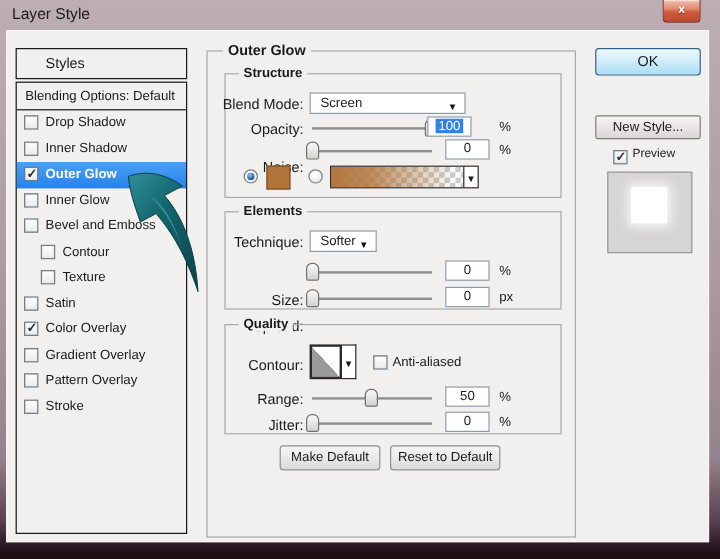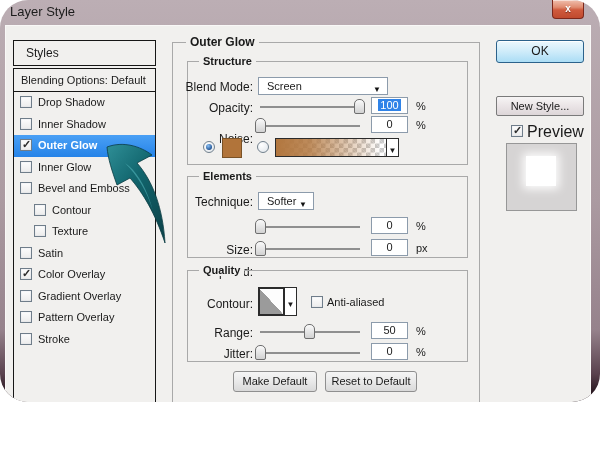--- a/index.html
+++ b/index.html
@@ -1,35 +1,34 @@
 <!DOCTYPE html>
 <html><head>
 <meta charset="utf-8">
 <style>
   html,body{margin:0;padding:0;}
   #canvas{
-    position:relative;width:600px;height:402px;overflow:hidden;
+    position:relative;width:600px;height:466px;overflow:hidden;
     font-family:"Liberation Sans",sans-serif;color:#1a1a1a;
     background:linear-gradient(180deg,#bcaeb4 0%,#ab9aa1 50%,#96828c 82%,#5a424e 93%,#1c0d15 99%);
-    border-radius:28px;
   }
   .abs{position:absolute;}
   
   #titlebar{left:0;top:0;width:600px;height:25px;}
   #title-text{left:10px;top:4px;font-size:13px;color:#1c1c1c;}
   #close-btn{left:552px;top:0;width:30px;height:18px;border:1px solid #7c271a;border-top:none;
     border-radius:0 0 4px 4px;background:linear-gradient(180deg,#f0bfae 0%,#e08c71 40%,#cf5a3d 55%,#c04a2e 100%);
     color:#fff;font-size:10px;font-weight:bold;text-align:center;line-height:17px;cursor:pointer;
     text-shadow:0 1px 1px rgba(0,0,0,.45);box-shadow:inset 0 1px 0 rgba(255,255,255,.5);}
   
   #dialog{left:5px;top:25px;width:586px;height:427px;background:#f1f0ee;
     box-shadow:inset 0 0 0 1px rgba(255,255,255,.55);}
   
   .blackbox{border:1px solid #161616;background:#f1f0ee;box-sizing:border-box;}
-  #styles-header{left:13px;top:40px;width:143px;height:26px;font-size:12px;line-height:24px;padding-left:12px;}
+  #styles-header{left:13px;top:40px;width:143px;height:26px;font-size:12px;line-height:24px;padding-left:24px;}
   #styles-list{left:13px;top:68px;width:143px;height:377px;}
   #blending-row{position:absolute;left:0;top:0;width:100%;height:23px;line-height:23px;
     border-bottom:1px solid #161616;font-size:11px;padding-left:7px;box-sizing:border-box;}
   .style-row{position:absolute;left:0;width:141px;height:22px;}
   .style-row.selected{background:linear-gradient(180deg,#4aa0f5,#2583e8);}
   .style-row .rowlabel{position:absolute;left:24px;top:4px;font-size:11px;}
   .style-row.selected .rowlabel{color:#fff;font-weight:bold;}
   .style-row.indent .checkbox{left:20px;}
   .style-row.indent .rowlabel{left:38px;}
   
@@ -161,21 +160,21 @@
 
   <div class="abs lbl" style="left:180px;top:80px;">Blend Mode:</div>
   <div class="abs select" style="left:258px;top:77px;width:130px;height:18px;">
     <span>Screen</span>
     <span class="arrow">▼</span>
   </div>
 
   <div class="abs lbl" style="left:180px;top:101px;">Opacity:</div>
   <div class="abs track" style="left:260px;top:106px;width:100px;"></div>
   <div class="abs thumb" style="top: 99px; left: 354px;"></div>
-  <div class="abs vbox" style="left:371px;top:97px;">
+  <div class="abs vbox" style="left:356px;top:97px;">
     <span class="sel">100</span>
   </div>
   <div class="abs unit" style="left:416px;top:100px;">%</div>
 
   <div class="abs lbl" style="left:180px;top:120px;margin-top:12px;">Noise:</div>
   <div class="abs track" style="left:260px;top:125px;width:100px;"></div>
   <div class="abs thumb" style="top: 118px; left: 255px;"></div>
   <div class="abs vbox" style="left:371px;top:116px;">
     <span>0</span>
   </div>
@@ -236,21 +235,21 @@
     <span>0</span>
   </div>
   <div class="abs unit" style="left:416px;top:346px;">%</div>
 
   <div class="abs btn gray" style="left:233px;top:371px;width:84px;height:21px;line-height:19px;">Make Default</div>
   <div class="abs btn gray" style="left:325px;top:371px;width:92px;height:21px;line-height:19px;">Reset to Default</div>
 
   <div class="abs btn blue ok" style="left:496px;top:40px;width:88px;height:23px;line-height:21px;">OK</div>
   <div class="abs btn plain" style="left:496px;top:96px;width:88px;height:20px;line-height:18px;">New Style...</div>
   <div class="abs checkbox checked" style="left:511px;top:125px;"></div>
-  <div class="abs" style="left:527px;top:123px;font-size:16px;">Preview</div>
+  <div class="abs" style="left:527px;top:123px;font-size:10px;">Preview</div>
   <div class="abs" id="preview-thumb">
     <div class="glow-square"></div>
   </div>
 
   <svg class="abs" style="left:95px;top:133px;pointer-events:none;" width="85" height="125" viewBox="0 0 85 125">
     <defs>
       <linearGradient id="teal" x1="0" y1="0" x2="0.7" y2="1">
         <stop offset="0" stop-color="#2f8f97"></stop>
         <stop offset="0.45" stop-color="#12666e"></stop>
         <stop offset="1" stop-color="#0d474e"></stop>

